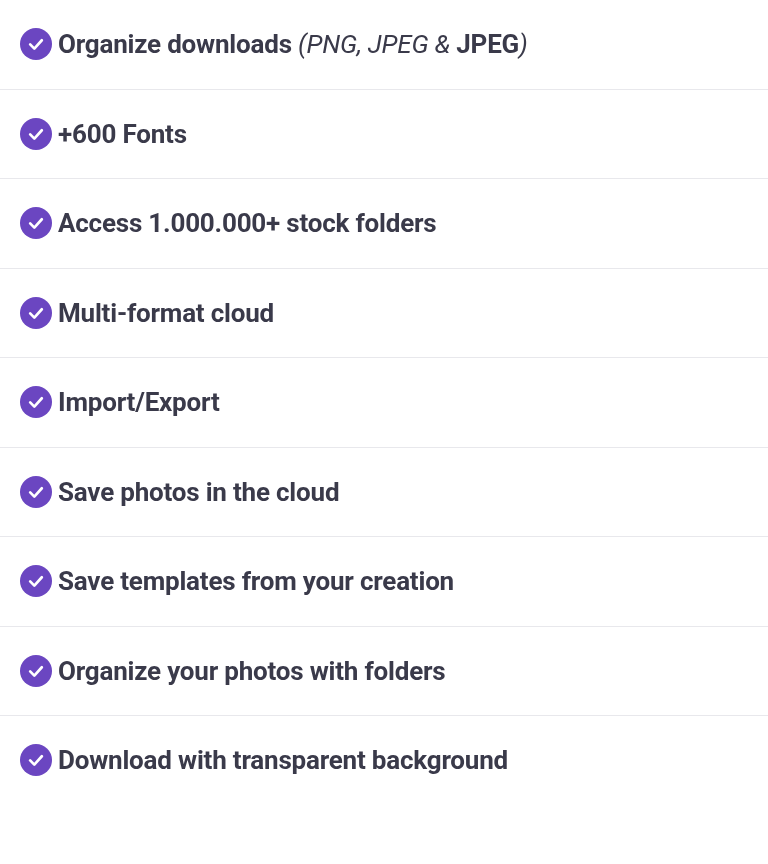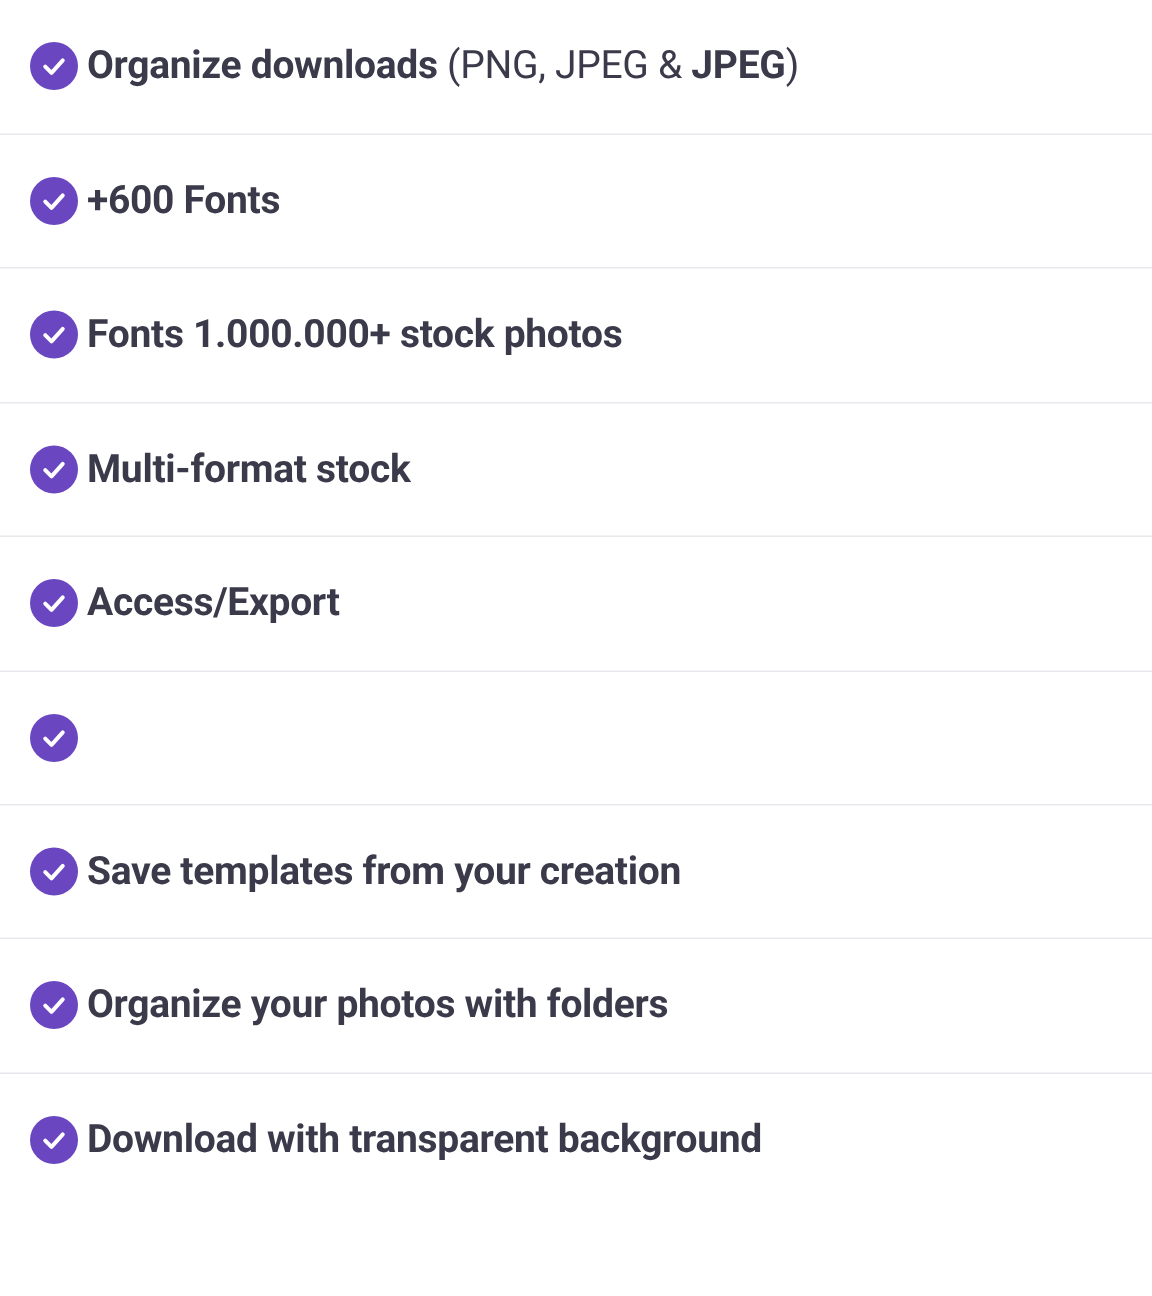--- a/index.html
+++ b/index.html
@@ -37,21 +37,21 @@
     height: 20px;
     display: block;
   }
   .feature-text {
     font-size: 26px;
     line-height: 1.25;
     color: #3a3a4a;
     letter-spacing: -0.2px;
   }
   .bold { font-weight: 700; }
-  .regular { font-weight: 400; }
+  .regular { font-weight: 400; font-style: italic; }
 </style>
 </head>
 <body>
 
 <div class="feature-list" id="feature-list">
     <div class="feature-row">
       <span class="check-icon">
         <svg viewBox="0 0 24 24" fill="none" stroke="#ffffff" stroke-width="3.2" stroke-linecap="round" stroke-linejoin="round">
           <polyline points="5 12.5 10 17.5 19 7.5"></polyline>
         </svg>
@@ -65,44 +65,45 @@
         </svg>
       </span>
       <span class="feature-text"><span class="bold">+600 Fonts</span></span>
     </div>
     <div class="feature-row">
       <span class="check-icon">
         <svg viewBox="0 0 24 24" fill="none" stroke="#ffffff" stroke-width="3.2" stroke-linecap="round" stroke-linejoin="round">
           <polyline points="5 12.5 10 17.5 19 7.5"></polyline>
         </svg>
       </span>
-      <span class="feature-text"><span class="bold">Fonts 1.000.000+ stock photos</span></span>
+      <span class="feature-text"><span class="bold">Access 1.000.000+ stock folders</span></span>
     </div>
     <div class="feature-row">
       <span class="check-icon">
         <svg viewBox="0 0 24 24" fill="none" stroke="#ffffff" stroke-width="3.2" stroke-linecap="round" stroke-linejoin="round">
           <polyline points="5 12.5 10 17.5 19 7.5"></polyline>
         </svg>
       </span>
-      <span class="feature-text"><span class="bold">Multi-format stock</span></span>
+      <span class="feature-text"><span class="bold">Multi-format cloud</span></span>
     </div>
     <div class="feature-row">
       <span class="check-icon">
         <svg viewBox="0 0 24 24" fill="none" stroke="#ffffff" stroke-width="3.2" stroke-linecap="round" stroke-linejoin="round">
           <polyline points="5 12.5 10 17.5 19 7.5"></polyline>
         </svg>
       </span>
-      <span class="feature-text"><span class="bold">Access/Export</span></span>
+      <span class="feature-text"><span class="bold">Import/Export</span></span>
     </div>
     <div class="feature-row">
       <span class="check-icon">
         <svg viewBox="0 0 24 24" fill="none" stroke="#ffffff" stroke-width="3.2" stroke-linecap="round" stroke-linejoin="round">
           <polyline points="5 12.5 10 17.5 19 7.5"></polyline>
         </svg>
       </span>
+      <span class="feature-text"><span class="bold">Save photos in the cloud</span></span>
     </div>
     <div class="feature-row">
       <span class="check-icon">
         <svg viewBox="0 0 24 24" fill="none" stroke="#ffffff" stroke-width="3.2" stroke-linecap="round" stroke-linejoin="round">
           <polyline points="5 12.5 10 17.5 19 7.5"></polyline>
         </svg>
       </span>
       <span class="feature-text"><span class="bold">Save templates from your creation</span></span>
     </div>
     <div class="feature-row">

